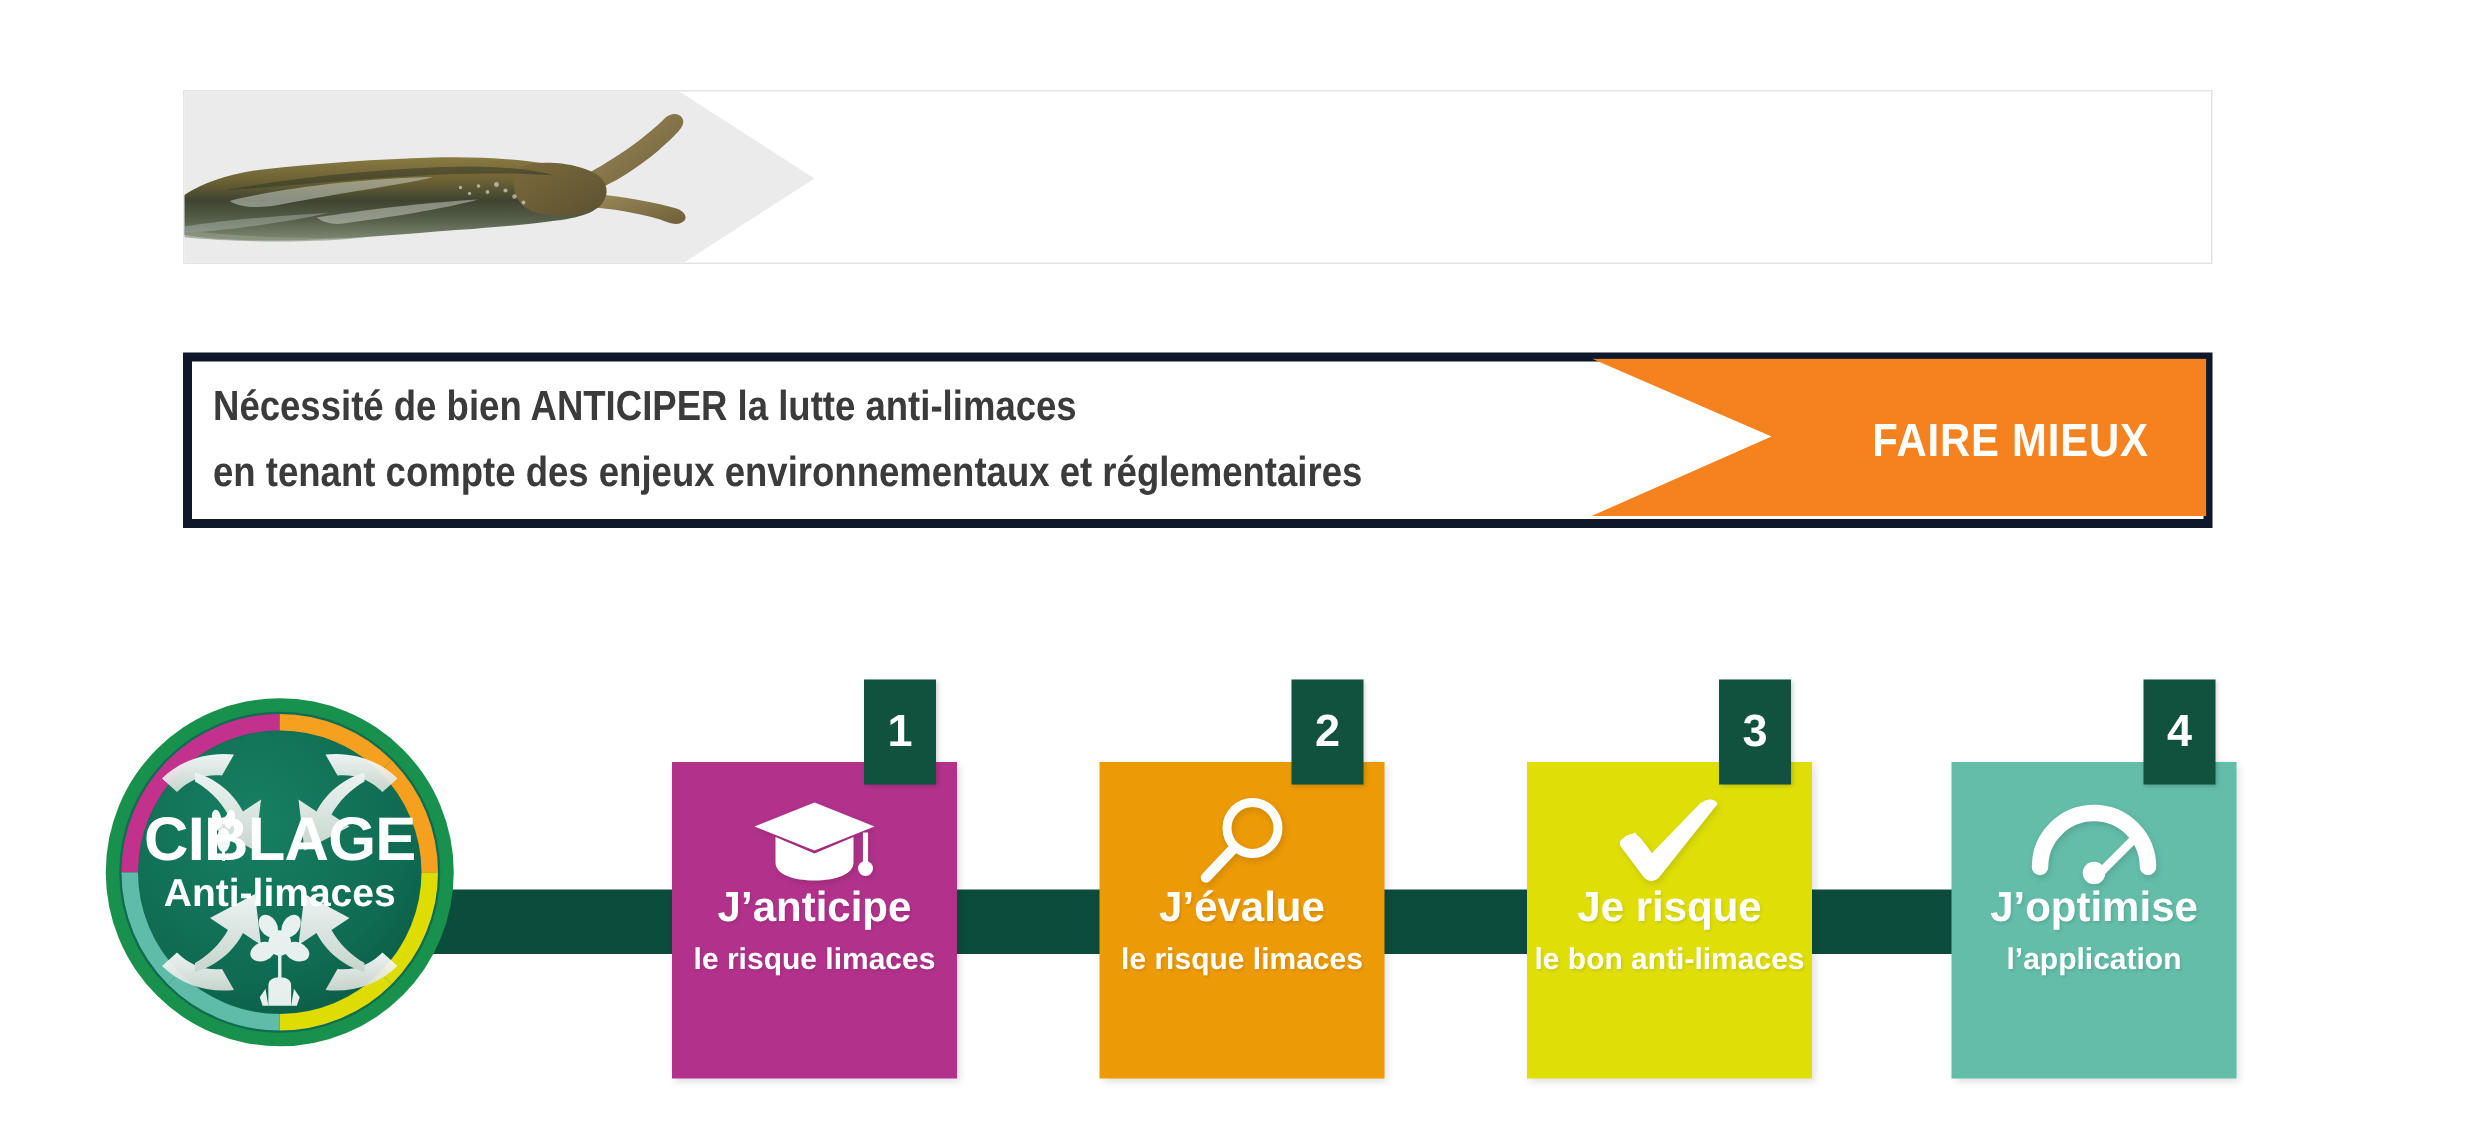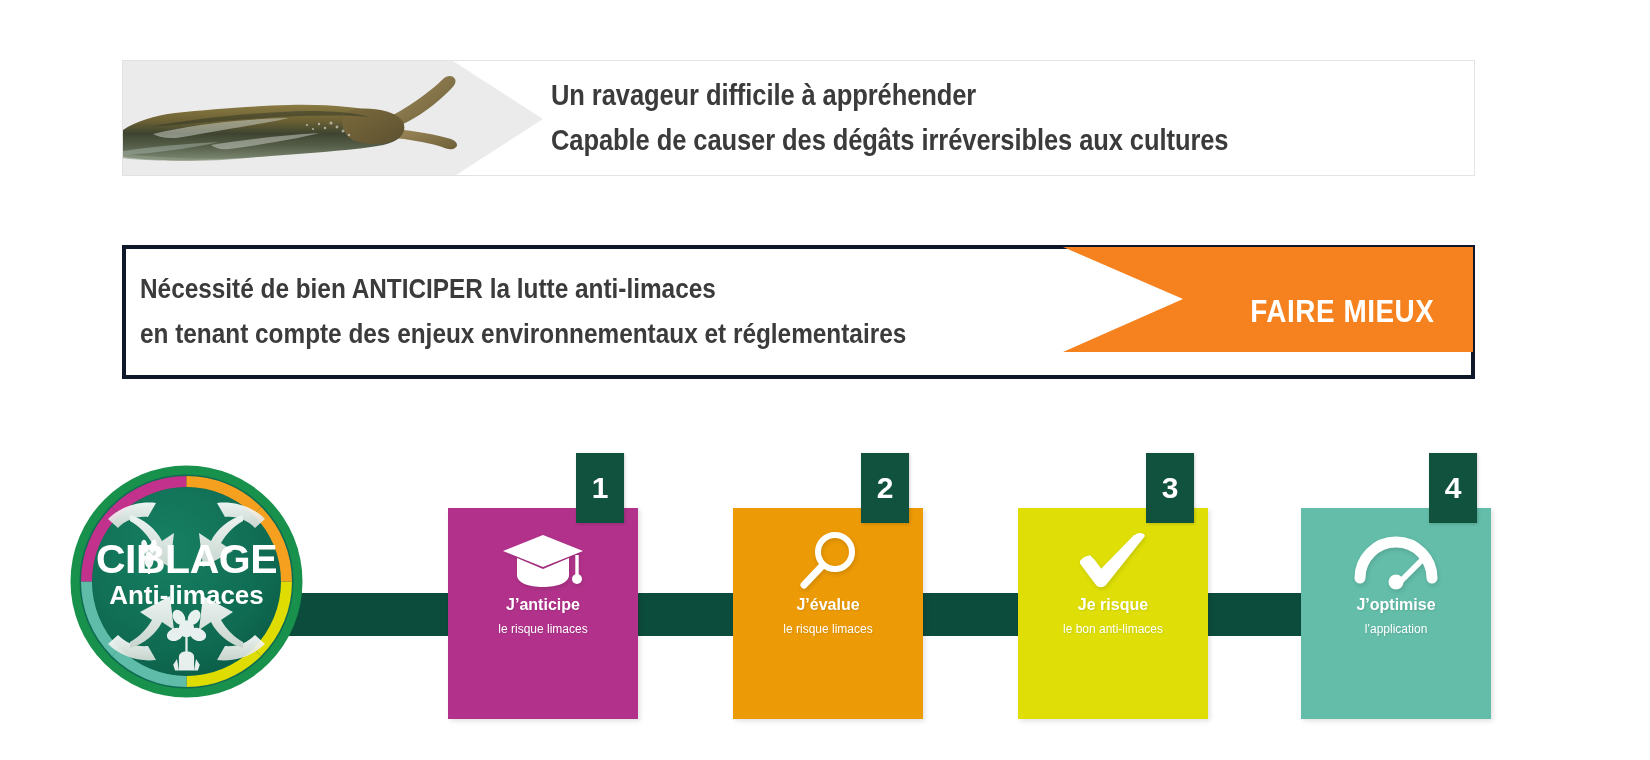--- a/index.html
+++ b/index.html
@@ -43,23 +43,23 @@
     letter-spacing: -0.1px;
     line-height: 1.55;
     transform: scaleX(0.88);
     transform-origin: left center;
     white-space: nowrap;
   }
 
   
   .mid-banner {
     position: absolute;
-    left: 122px; top: 245px;
-    width: 1353px; height: 134px;
-    border: 4px solid #0f172a;
+    left: 122px; top: 235px;
+    width: 1353px; height: 117px;
+    border: 6px solid #0f172a;
     background: #ffffff;
   }
   .mid-orange {
     position: absolute;
     right: -2px; top: -2px;
     width: 410px; height: 105px;
     background: #F5821F;
     clip-path: polygon(0 0, 410px 0, 410px 105px, 0 105px, 120px 52px);
   }
   .mid-text {
@@ -130,31 +130,31 @@
   }
   .card-icon {
     position: absolute;
     top: 22px; left: 0; right: 0;
     display: flex; align-items: center; justify-content: center;
     height: 62px;
   }
   .card-icon svg { display: block; filter: drop-shadow(1px 2px 2px rgba(0,0,0,0.12)); }
   .card-title {
     color: #ffffff;
-    font-size: 16px; font-weight: bold;
+    font-size: 28px; font-weight: bold;
     text-shadow: 1px 1px 2px rgba(0,0,0,0.10);
     margin-bottom: 8px;
     white-space: nowrap;
   }
   .card-sub {
     color: #ffffff;
-    font-size: 12px; font-weight: normal;
+    font-size: 20px; font-weight: bold;
     text-shadow: 1px 1px 2px rgba(0,0,0,0.10);
     white-space: nowrap;
-    margin-bottom: 71px;
+    margin-bottom: 55px;
   }
 </style>
 </head>
 <body>
 
 <div class="stage">
 
   <div class="top-banner">
     <div class="top-banner-gray"></div>
     <div class="slug-wrap">
@@ -197,24 +197,20 @@
             <circle cx="232" cy="67" r="1.3"></circle>
           <circle cx="226" cy="63" r="1.2"></circle>
             <circle cx="256" cy="74" r="1.3"></circle>
           <circle cx="220" cy="68" r="1.1"></circle>
             <circle cx="214" cy="64" r="1.1"></circle>
         </g>
 
         <path d="M14 90 C48 96 100 99 152 97 C120 101 66 101 28 97 C19 96 14 93 14 90 Z" fill="#8e9a86" opacity="0.7"></path>
       </svg>
     </div>
-    <div class="top-banner-text">
-      <div>Un ravageur difficile à appréhender</div>
-      <div>Capable de causer des dégâts irréversibles aux cultures</div>
-    </div>
   </div>
 
   <div class="mid-banner">
     <div class="mid-orange"></div>
     <div class="mid-text">
       <div>Nécessité de bien ANTICIPER la lutte anti-limaces</div>
       <div>en tenant compte des enjeux environnementaux et réglementaires</div>
     </div>
     <div class="mid-cta">FAIRE MIEUX</div>
   </div>

